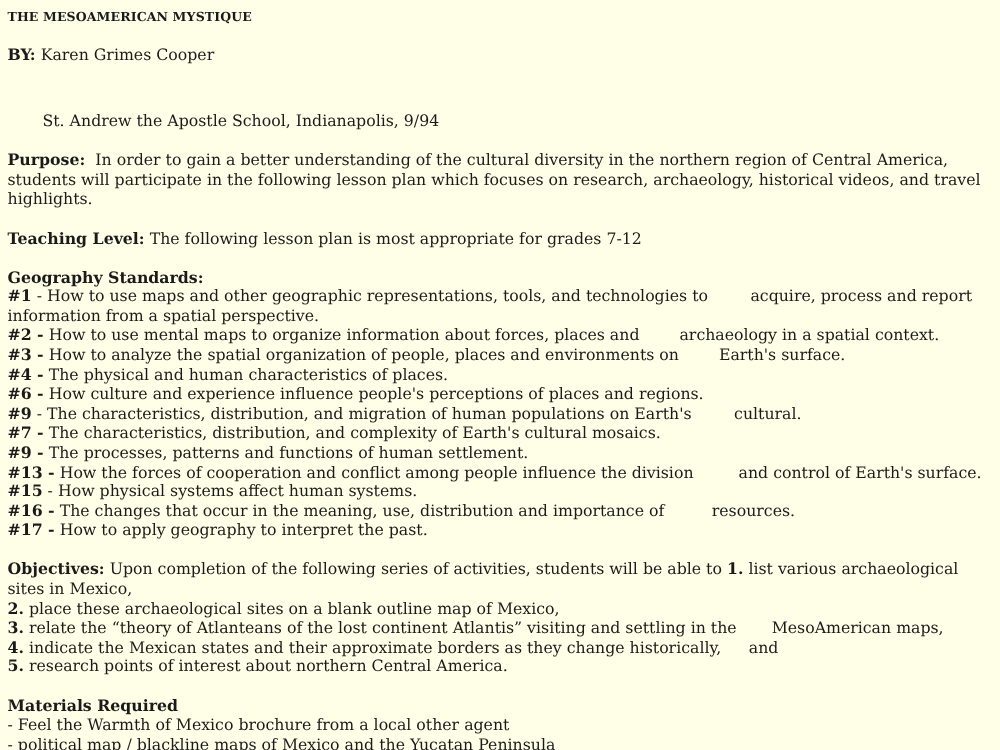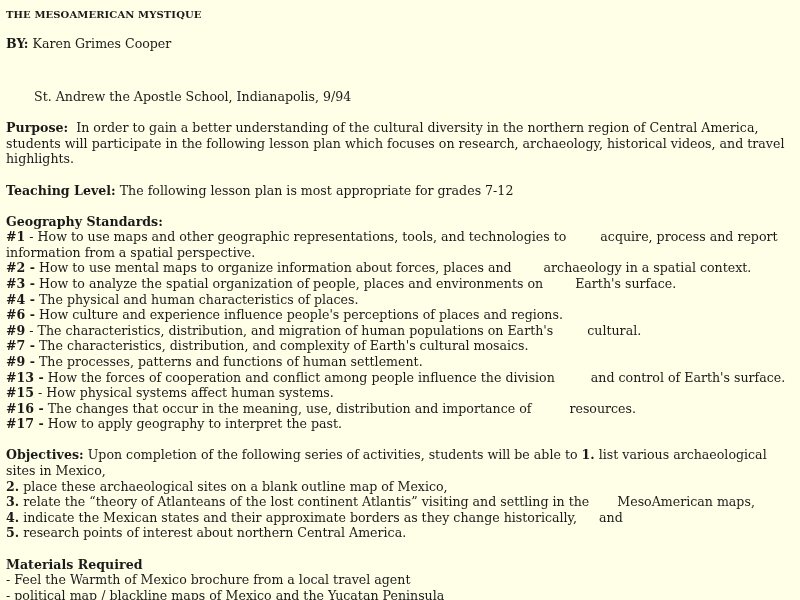--- a/index.html
+++ b/index.html
@@ -101,20 +101,20 @@
 
     <div><b>3.</b> <span>relate the “theory of Atlanteans of the lost continent Atlantis” visiting and settling in the</span><span class="gap gap-obj3"></span><span>MesoAmerican maps,</span></div>
 
     <div><b>4.</b> <span>indicate the Mexican states and their approximate borders as they change historically,</span><span class="gap gap-obj4"></span><span>and</span></div>
 
     <div><b>5.</b> <span>research points of interest about northern Central America.</span></div>
   </div>
 
   <div class="block">
     <b class="line">Materials Required</b>
-    <div><span>- </span><i></i><span>Feel the Warmth of Mexico brochure from a local travel agent</span></div>
+    <div><span>- </span><i></i><span>Feel the Warmth of Mexico brochure from a local other agent</span></div>
     <div><span>- </span><i></i><span>political map / blackline maps of Mexico and the Yucatan Peninsula</span></div>
     <div><span>- </span><i></i><span>blank blackline maps of Mexico and the Yucatan Peninsula</span></div>
     <div><span>- </span><i></i><span>colored pencils</span></div>
 
   </div>
 
 </div>
 
 </body></html>

